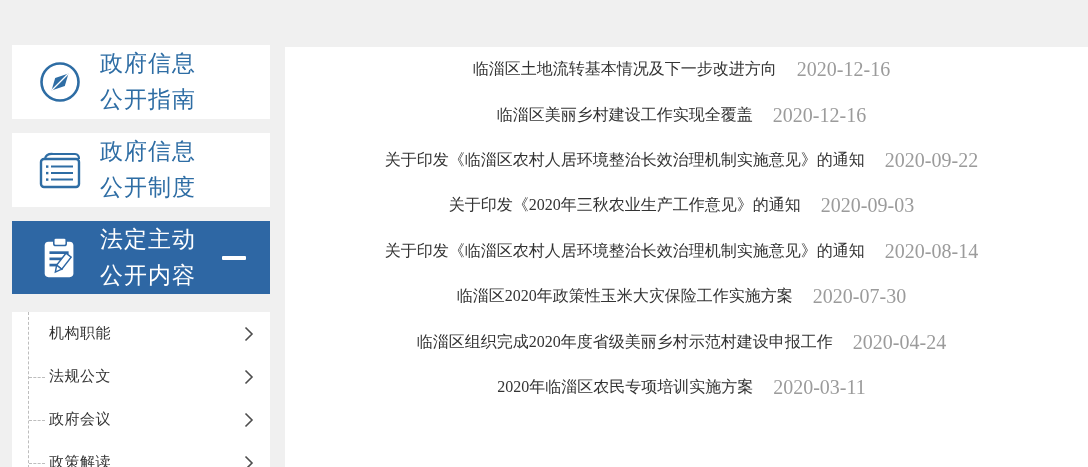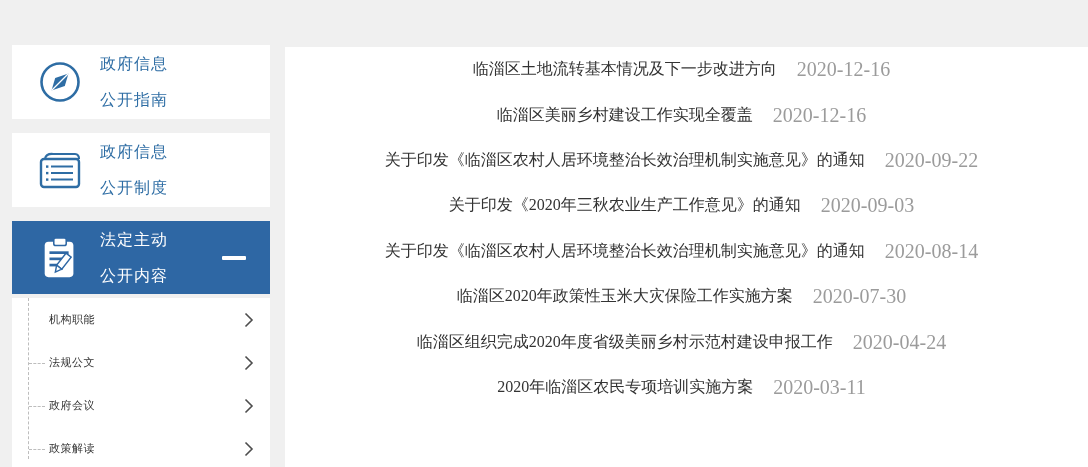--- a/index.html
+++ b/index.html
@@ -14,24 +14,24 @@
   }
 
   
   .sidebar{position:absolute;left:12px;top:45px;width:258px;}
   .side-card{
     width:258px;height:74px;background:#ffffff;
     margin-bottom:14px;display:flex;align-items:center;
     padding-left:24px;box-sizing:border-box;cursor:pointer;
   }
   .side-card .icon-box{width:48px;display:flex;justify-content:center;margin-right:16px;flex:0 0 48px;}
-  .side-card .card-label{font-size:16px;line-height:36px;color:#2e6da4;letter-spacing:1px;}
+  .side-card .card-label{font-size:23px;line-height:36px;color:#2e6da4;letter-spacing:1px;}
   .side-card .card-label span{display:block;}
   .side-card.active{
-    background:#2e67a4;height:73px;position:relative;margin-bottom:4px;
+    background:#2e67a4;height:73px;position:relative;margin-bottom:18px;
   }
   .side-card.active .card-label{color:#ffffff;}
   .minus-bar{
     position:absolute;right:24px;top:50%;margin-top:-2px;
     width:24px;height:4px;background:#ffffff;border-radius:1px;
   }
 
   .submenu{
     position:relative;width:258px;height:171px;background:#ffffff;
     box-sizing:border-box;overflow:hidden;
@@ -39,21 +39,21 @@
   .tree-vline{
     position:absolute;left:16px;top:0;bottom:10px;width:0;
     border-left:1px dashed #bdbdbd;
   }
   .submenu-item{
     position:relative;height:43px;display:flex;align-items:center;
     padding-left:37px;padding-right:16px;box-sizing:border-box;
     cursor:pointer;
   }
   .submenu-item .submenu-label{
-    flex:1;font-size:11px;color:#333333;letter-spacing:0.5px;
+    flex:1;font-size:15px;color:#333333;letter-spacing:0.5px;
   }
   .submenu-item.has-stub::before{
     content:"";position:absolute;left:17px;top:50%;width:16px;height:0;
     border-top:1px dashed #bdbdbd;
   }
   .chevron{display:flex;align-items:center;}
 
   
   .main-panel{
     position:absolute;left:285px;top:47px;right:0;bottom:0;

